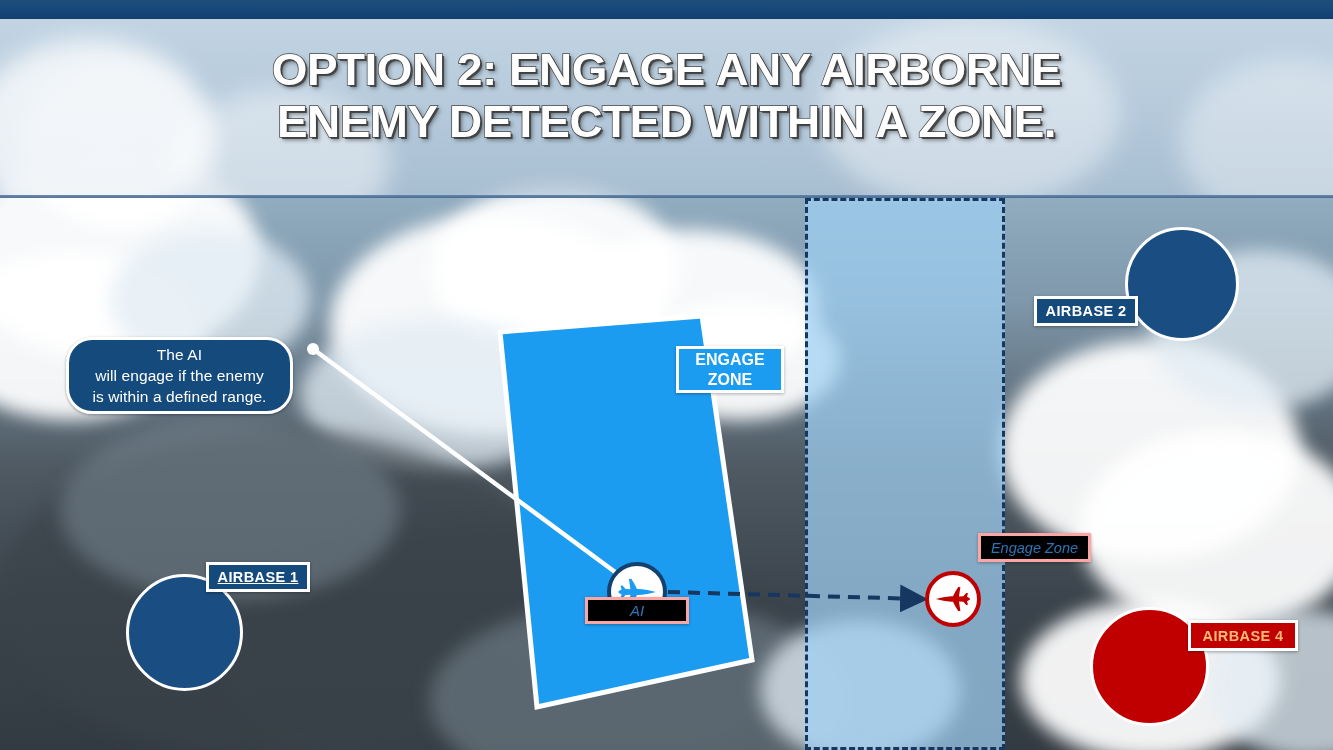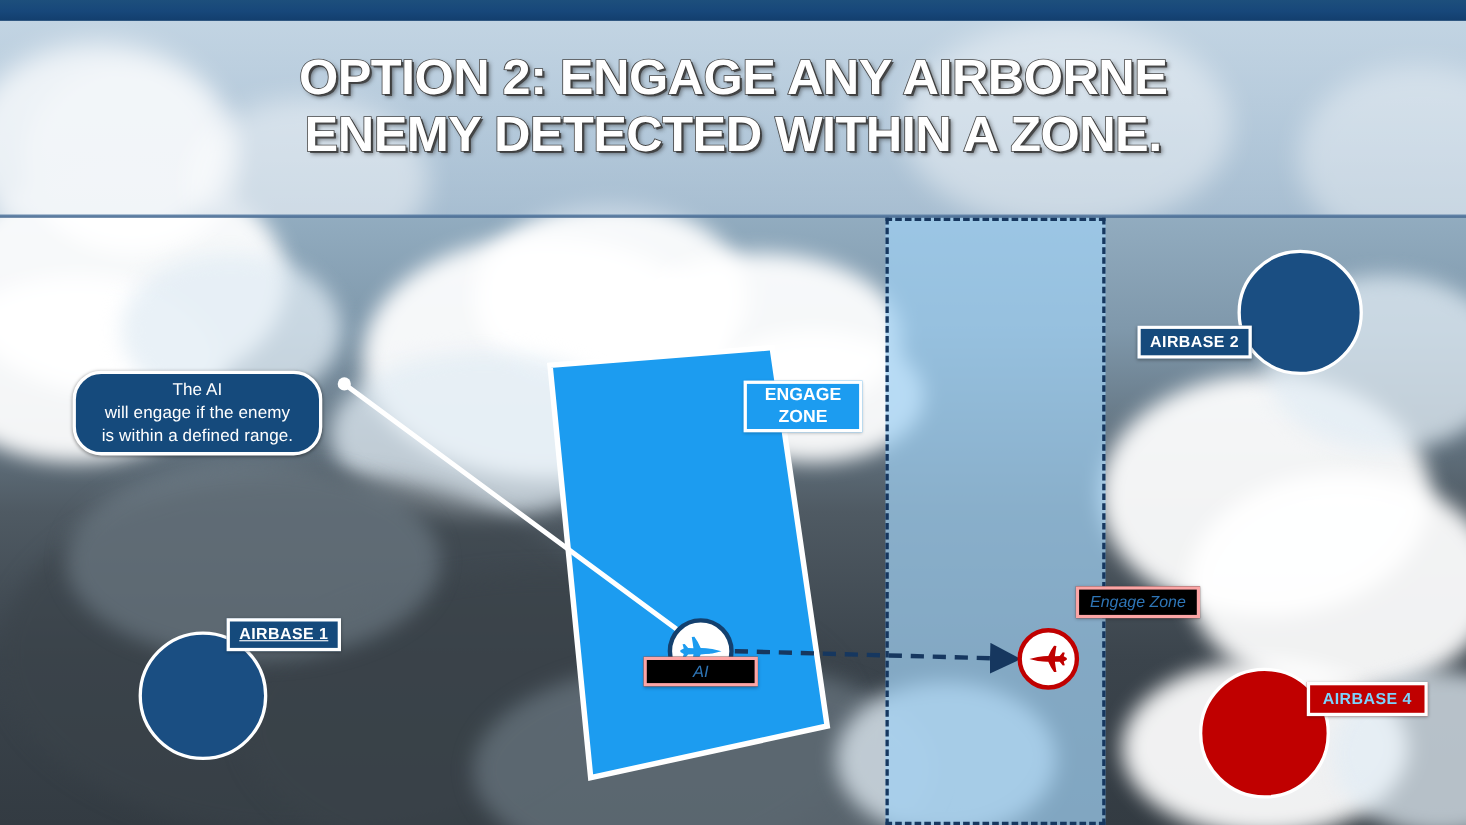--- a/index.html
+++ b/index.html
@@ -57,21 +57,21 @@
     display:flex;align-items:center;justify-content:center;
     text-align:center;
     box-sizing:border-box;
     font-weight:bold;
   }
   .lbl-navy{
     background:#154A7C;border:3px solid #ffffff;color:#ffffff;
     box-shadow:0 1px 3px rgba(0,0,0,.35);
   }
   .lbl-red{
-    background:#C00000;border:3px solid #ffffff;color:#7dd3fc;
+    background:#C00000;border:3px solid #ffffff;color:#fdba74;
     box-shadow:0 1px 3px rgba(0,0,0,.35);
   }
   .lbl-cyan{
     background:#1C9CF0;border:3px solid #ffffff;color:#ffffff;
     box-shadow:0 1px 3px rgba(0,0,0,.30);
   }
   .lbl-white{
     background:#000000;border:3px solid #fca5a5;color:#2E75B6;
     box-shadow:0 1px 3px rgba(0,0,0,.30);
     font-style:italic;

